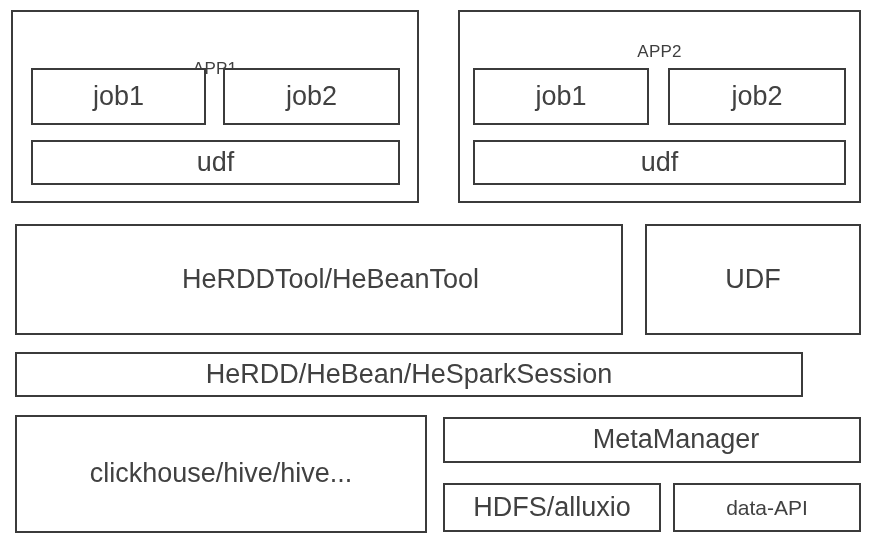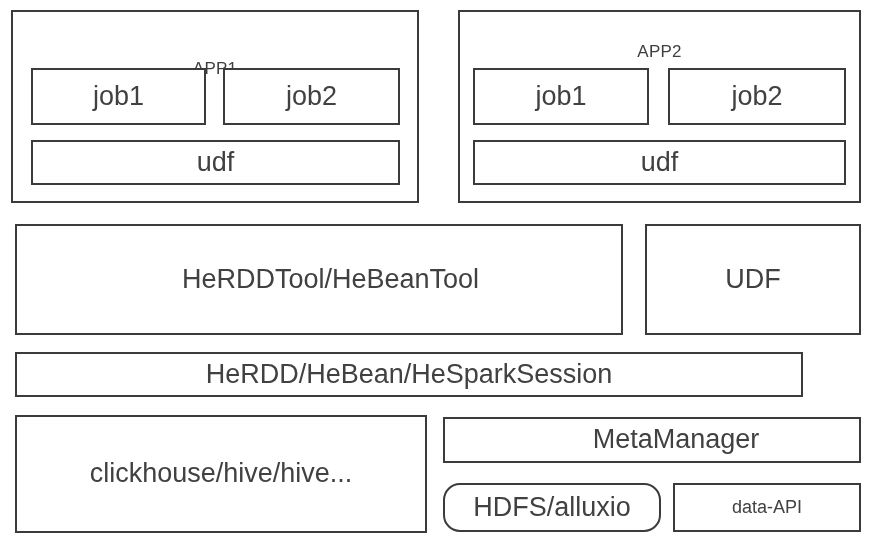--- a/index.html
+++ b/index.html
@@ -60,22 +60,22 @@
   #app2-job2    { left: 668px; top: 68px;  width: 178px; height: 57px; font-size: 27px; }
   #app2-udf     { left: 473px; top: 140px; width: 373px; height: 45px; font-size: 27px; }
 
   #tool-box     { left: 15px;  top: 224px; width: 608px; height: 111px; font-size: 27px; padding-left: 23px; }
   #udf-box      { left: 645px; top: 224px; width: 216px; height: 111px; font-size: 27px; }
 
   #session-box  { left: 15px;  top: 352px; width: 788px; height: 45px; font-size: 27px; }
 
   #store-box    { left: 15px;  top: 415px; width: 412px; height: 118px; font-size: 27px; }
   #meta-box     { left: 443px; top: 417px; width: 418px; height: 46px; font-size: 27px; padding-left: 48px; }
-  #hdfs-box     { left: 443px; top: 483px; width: 218px; height: 49px; font-size: 27px; border-radius: 17px; }
-  #dataapi-box  { left: 673px; top: 483px; width: 188px; height: 49px; font-size: 18px; }
+  #hdfs-box     { left: 443px; top: 483px; width: 218px; height: 49px; font-size: 27px; }
+  #dataapi-box  { left: 673px; top: 483px; width: 188px; height: 49px; font-size: 21px; }
 </style>
 </head>
 <body>
 
 <div id="diagram">
 
   <div class="box group" id="app1-group">
     <span class="group-label" id="app1-label">APP1</span>
   </div>
   <div class="box" id="app1-job1">job1</div>

